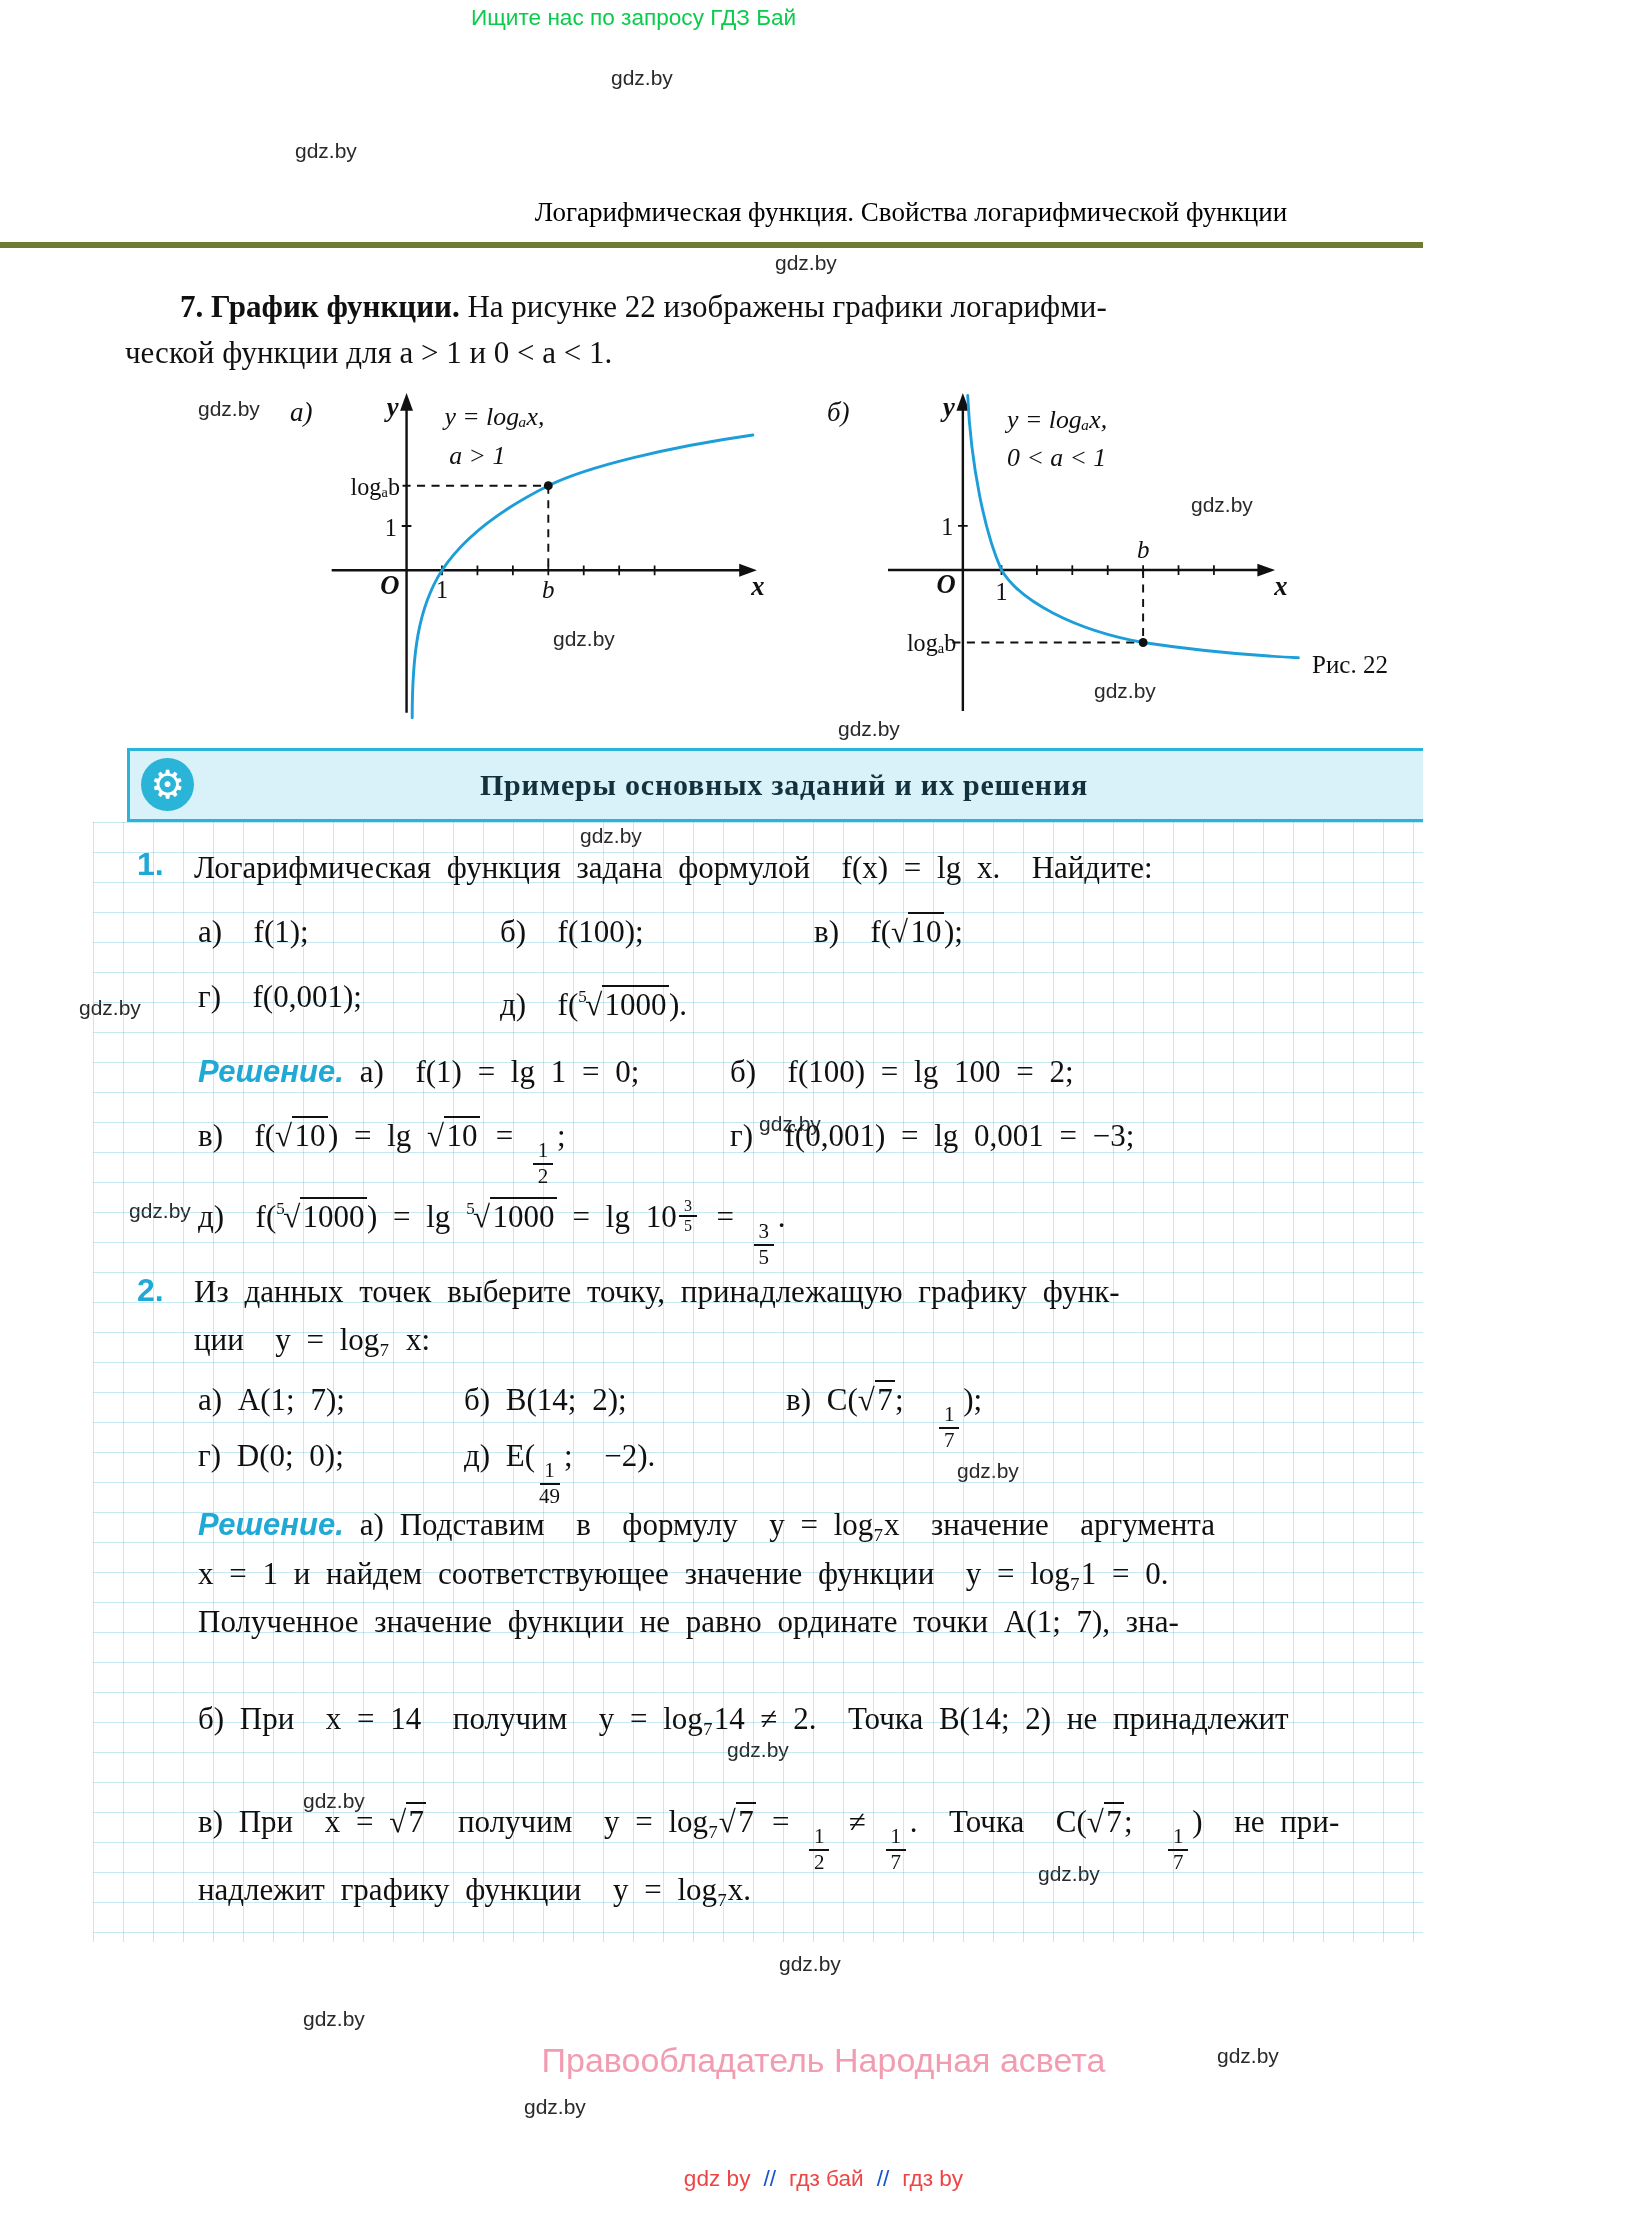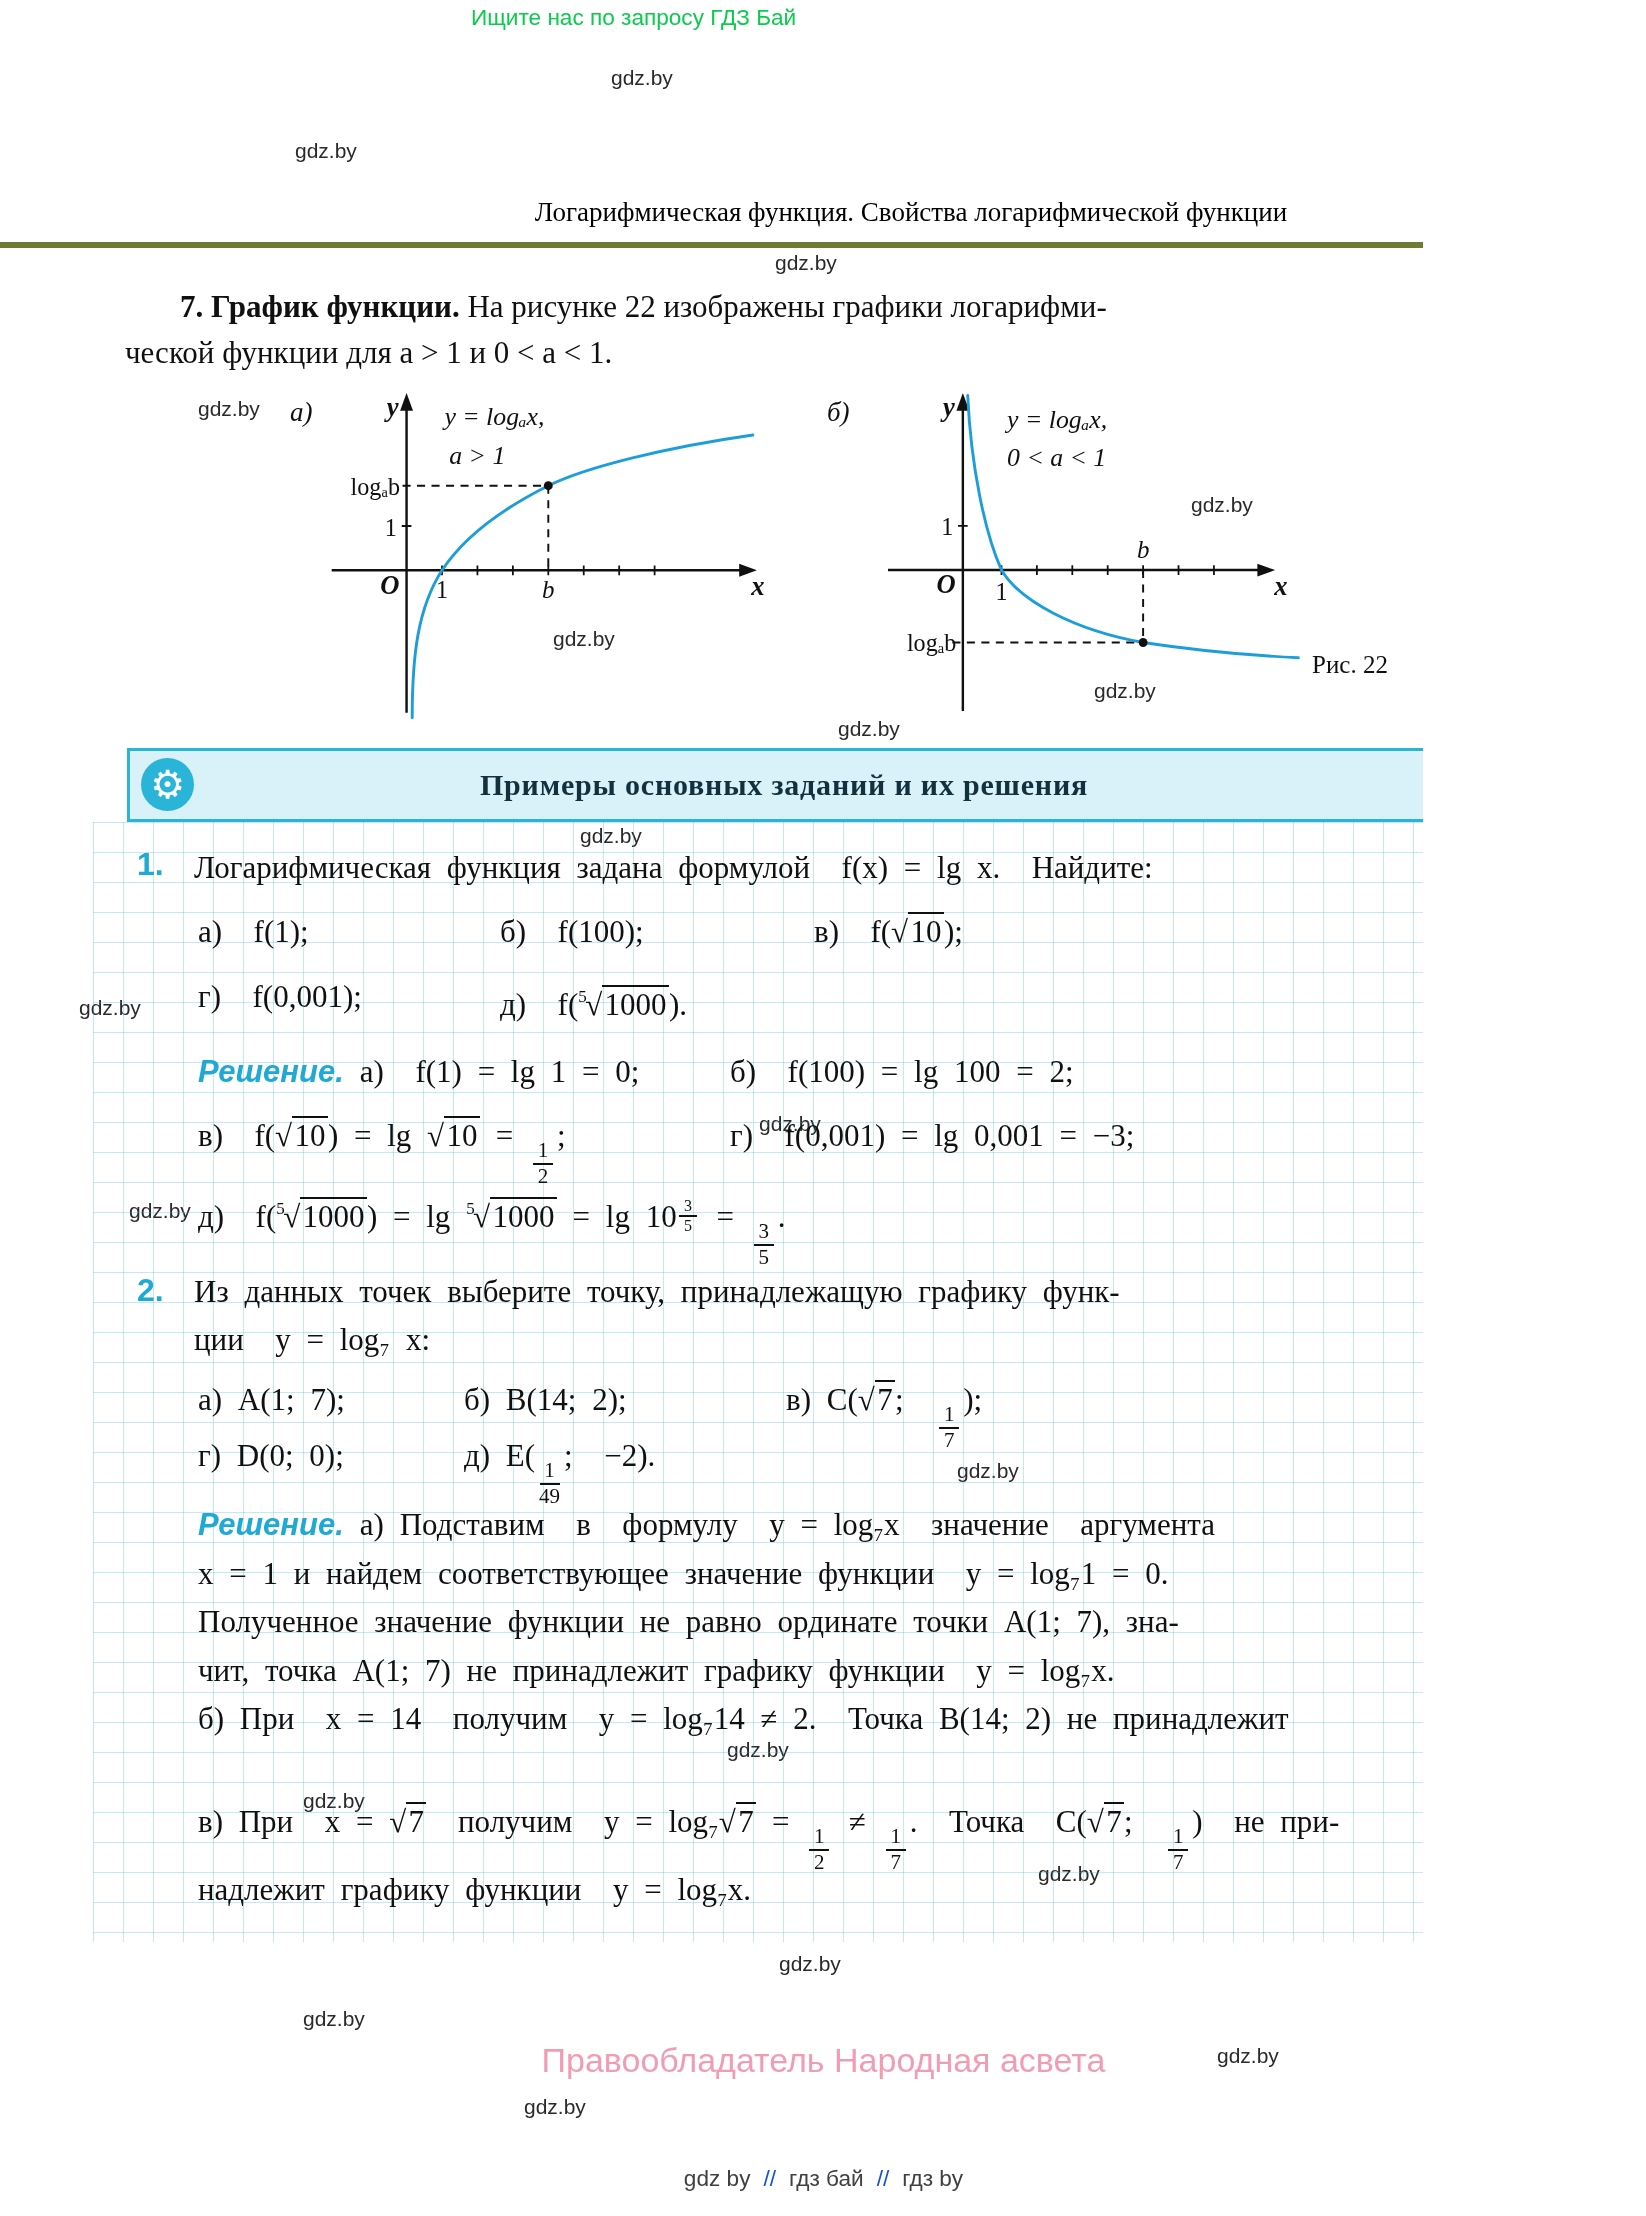--- a/index.html
+++ b/index.html
@@ -59,21 +59,21 @@
         vertical-align:-11.3px;margin:0 4px;word-spacing:0;}
   .frac .fn{border-bottom:2px solid #101010;padding:0 4.8px;}
   .frac.sup{font-size:16px;vertical-align:16px;margin-left:2.4px;}
   .ric{border-top:2px solid #101010;padding:0 2.4px;word-spacing:0;}
   .ridx{font-size:17px;vertical-align:13px;margin-right:-1.6px;}
 
   .footer-pink{position:absolute;left:0;top:2041px;width:1647px;text-align:center;
                font-family:"Liberation Sans","DejaVu Sans",sans-serif;font-size:34px;color:#f29cb2;}
   .footer-links{position:absolute;left:0;top:2166px;width:1647px;display:flex;justify-content:center;gap:13px;
                 font-family:"Liberation Sans","DejaVu Sans",sans-serif;font-size:22.6px;}
-  .flink{color:#404040;text-decoration:none;cursor:pointer;}
+  .flink{color:#ef4444;text-decoration:none;cursor:pointer;}
   .fsep{color:#1653cc;}
 </style>
 </head>
 <body>
 
 <div class="page">
 
   <div class="top-banner">Ищите нас по запросу ГДЗ Бай</div>
 
   <div class="wm" style="left:611px;top:66px">gdz.by</div>
@@ -187,21 +187,20 @@
     <div class="gl" style="left:105px;top:558px">а) A(1; 7);</div>
     <div class="gl" style="left:371px;top:558px">б) B(14; 2);</div>
     <div class="gl" style="left:693px;top:558px"><span>в) C(√</span><span class="ric">7</span><span>;  </span><span class="frac"><span class="fn">1</span><span>7</span></span><span>);</span></div>
 
     <div class="gl" style="left:105px;top:614px">г) D(0; 0);</div>
     <div class="gl" style="left:371px;top:614px"><span>д) E(</span><span class="frac"><span class="fn">1</span><span>49</span></span><span>;  −2).</span></div>
 
     <div class="gl" style="left:105px;top:683px"><span class="sol">Решение.</span><span>а) Подставим  в  формулу  y = log₇x  значение  аргумента</span></div>
     <div class="gl" style="left:105px;top:732px">x = 1 и найдем соответствующее значение функции  y = log₇1 = 0.</div>
     <div class="gl" style="left:105px;top:780px">Полученное значение функции не равно ординате точки A(1; 7), зна-</div>
-    <div class="gl" style="left:105px;top:829px">чит, точка A(1; 7) не принадлежит графику функции  y = log₇x.</div>
 
     <div class="gl" style="left:105px;top:877px">б) При  x = 14  получим  y = log₇14 ≠ 2.  Точка B(14; 2) не принадлежит</div>
 
     <div class="gl" style="left:105px;top:980px"><span>в) При  x = √</span><span class="ric">7</span><span>  получим  y = log₇√</span><span class="ric">7</span><span> = </span><span class="frac"><span class="fn">1</span><span>2</span></span><span> ≠ </span><span class="frac"><span class="fn">1</span><span>7</span></span><span>.  Точка  C(√</span><span class="ric">7</span><span>;  </span><span class="frac"><span class="fn">1</span><span>7</span></span><span>)  не при-</span></div>
     <div class="gl" style="left:105px;top:1048px">надлежит графику функции  y = log₇x.</div>
 
   </div>
 
   <div class="footer-pink">Правообладатель Народная асвета</div>
   <div class="footer-links">

